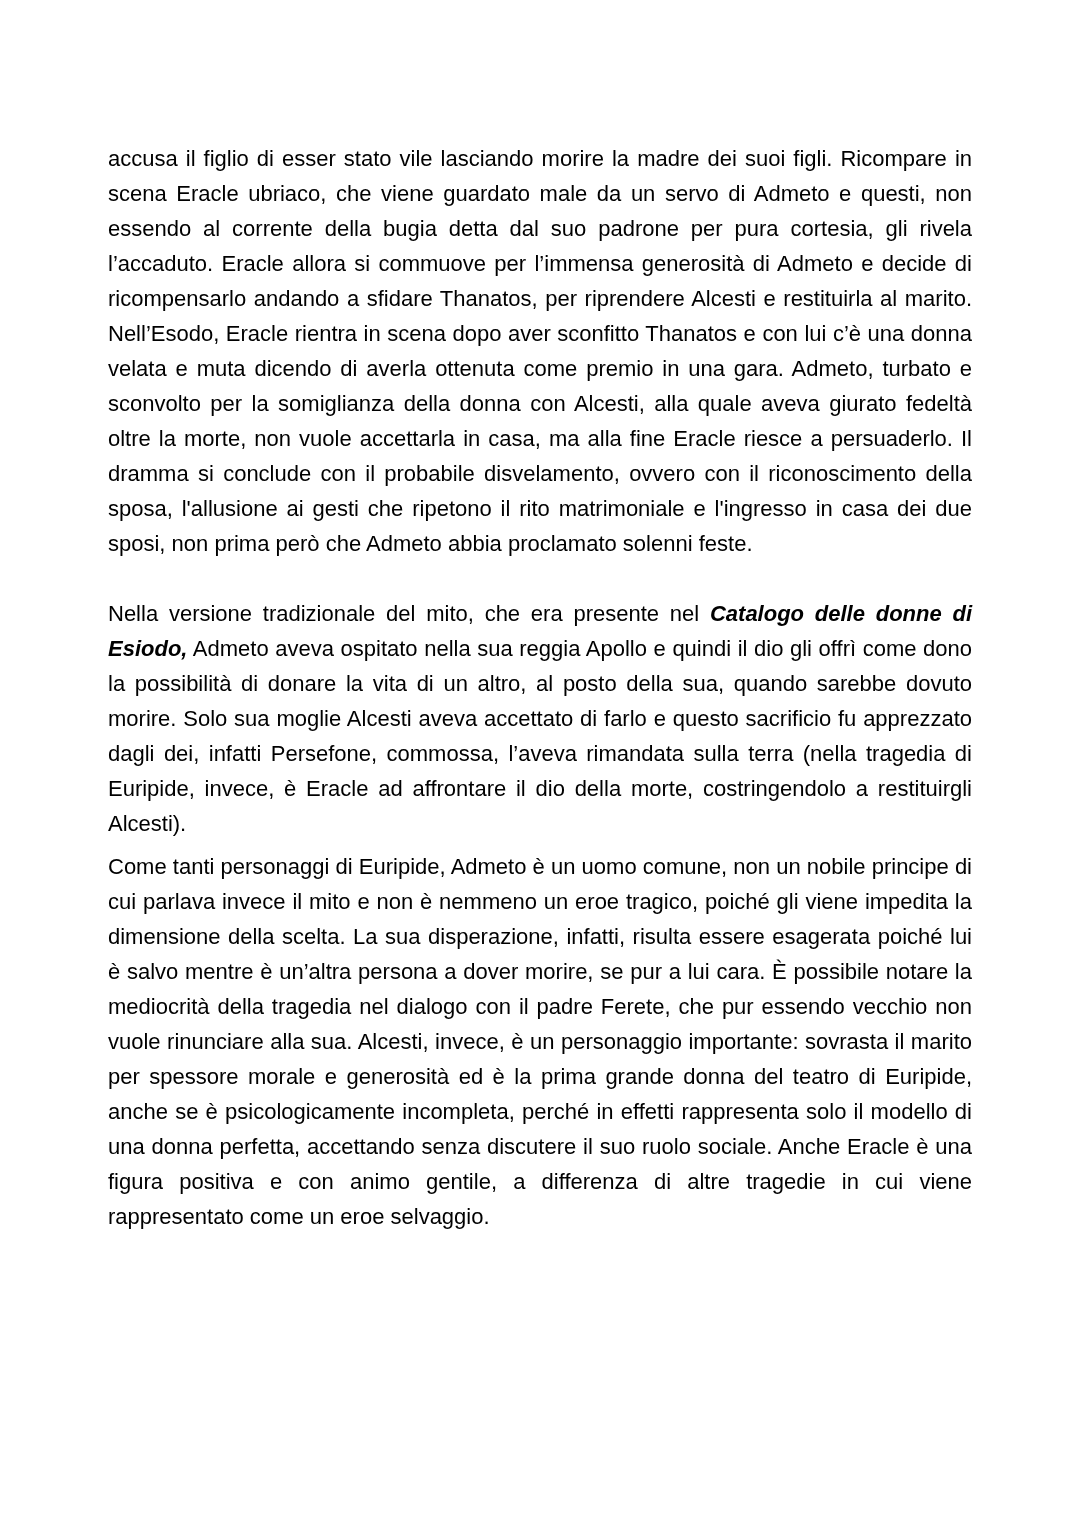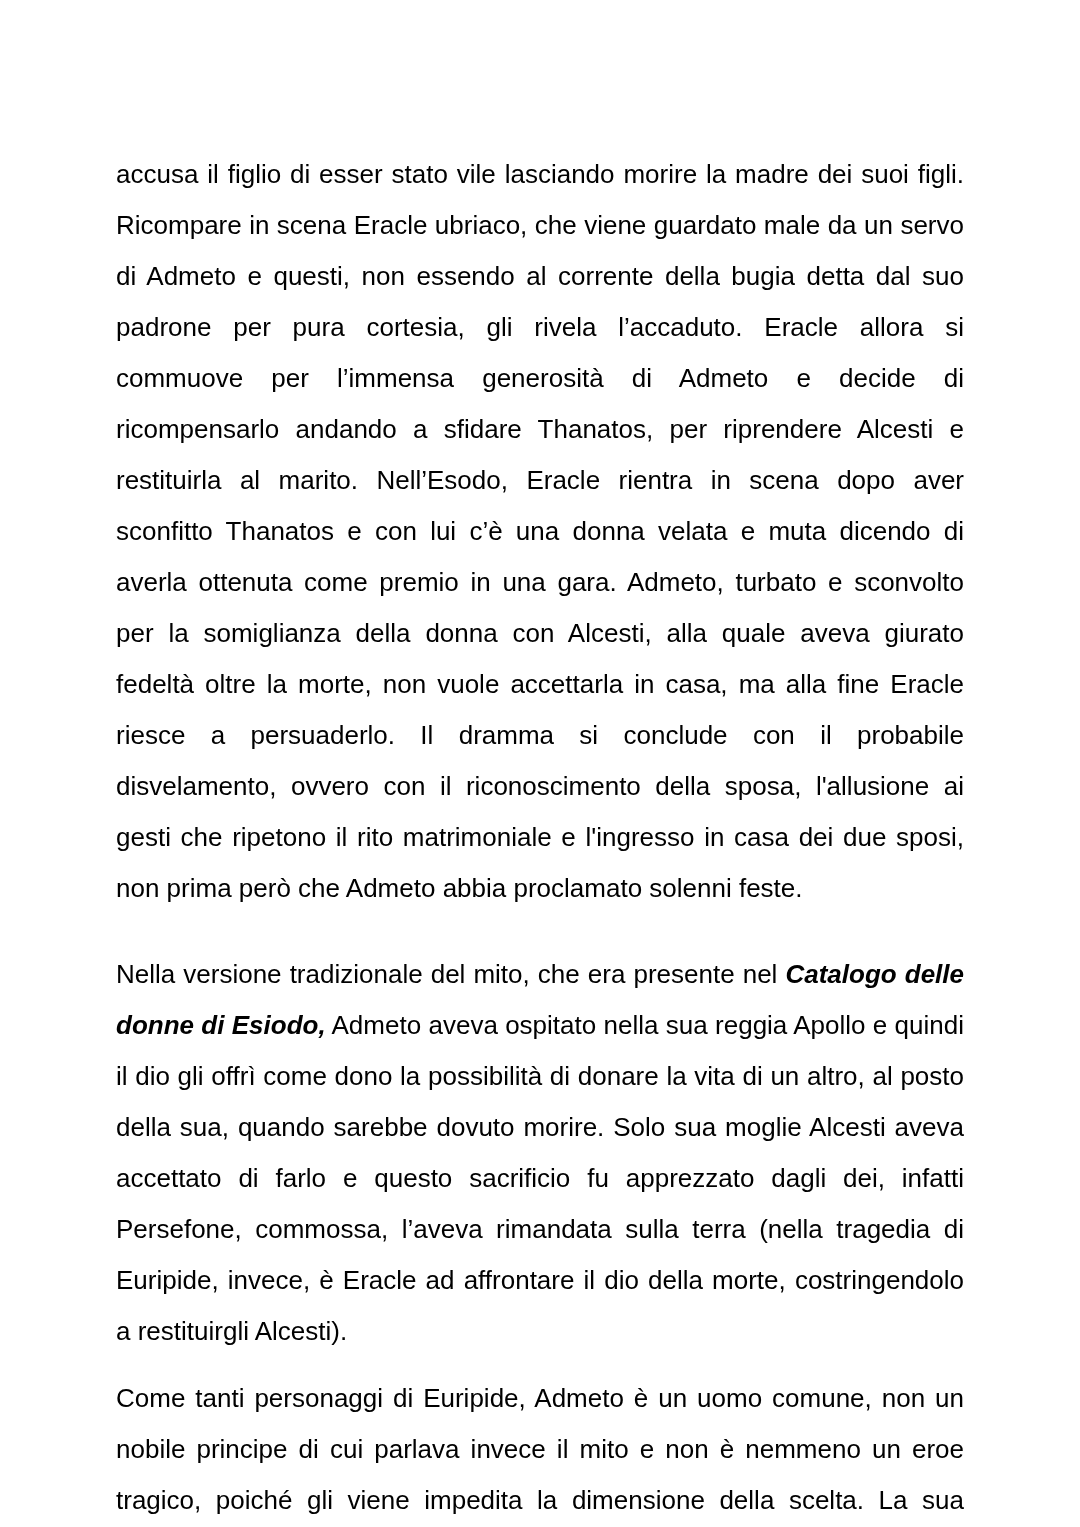--- a/index.html
+++ b/index.html
@@ -11,23 +11,23 @@
     width: 1080px;
     height: 1527px;
     background: #ffffff;
     box-sizing: border-box;
     padding: 133px 100px 0 100px;
     font-family: "Liberation Sans", sans-serif;
     color: #000000;
     overflow: hidden;
   }
   .para {
-    margin: 16px;
-    font-size: 26px;
-    line-height: 51px;
+    margin: 8px;
+    font-size: 22px;
+    line-height: 35px;
     text-align: justify;
     letter-spacing: 0;
   }
   .para.gap-after {
     margin-bottom: 35px;
   }
   .italic {
     font-style: italic;
     font-weight: bold;
   }

